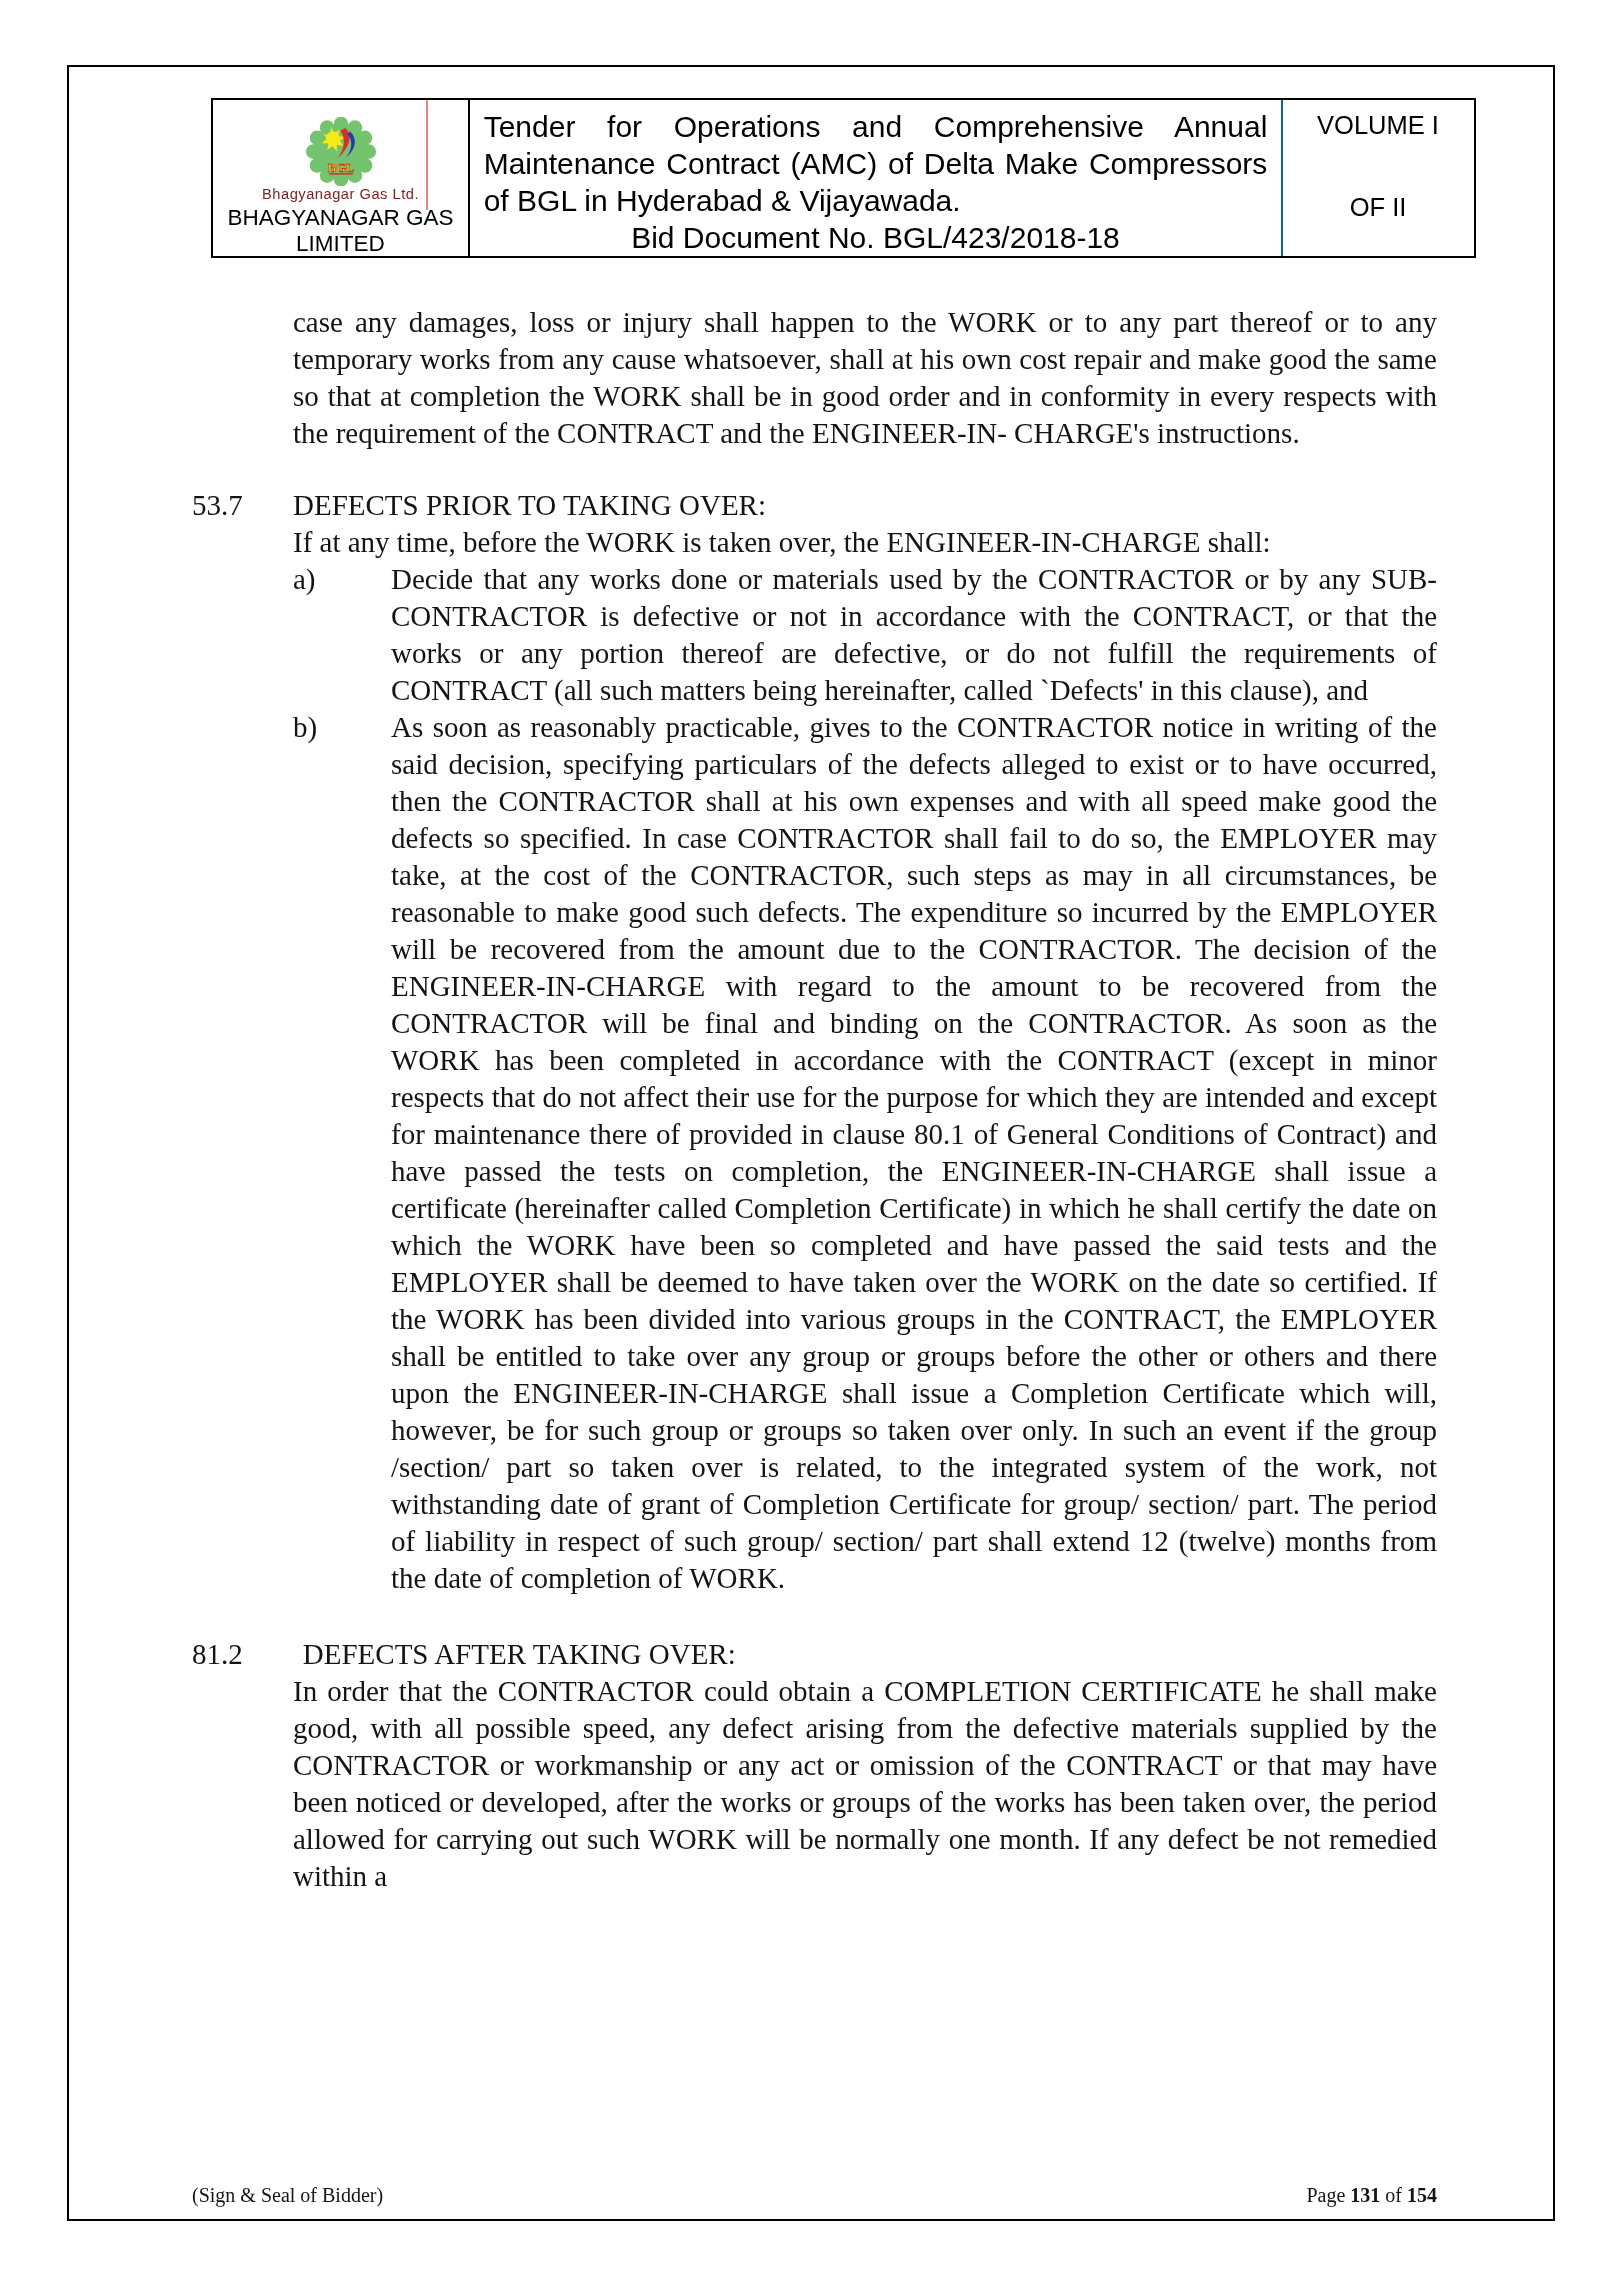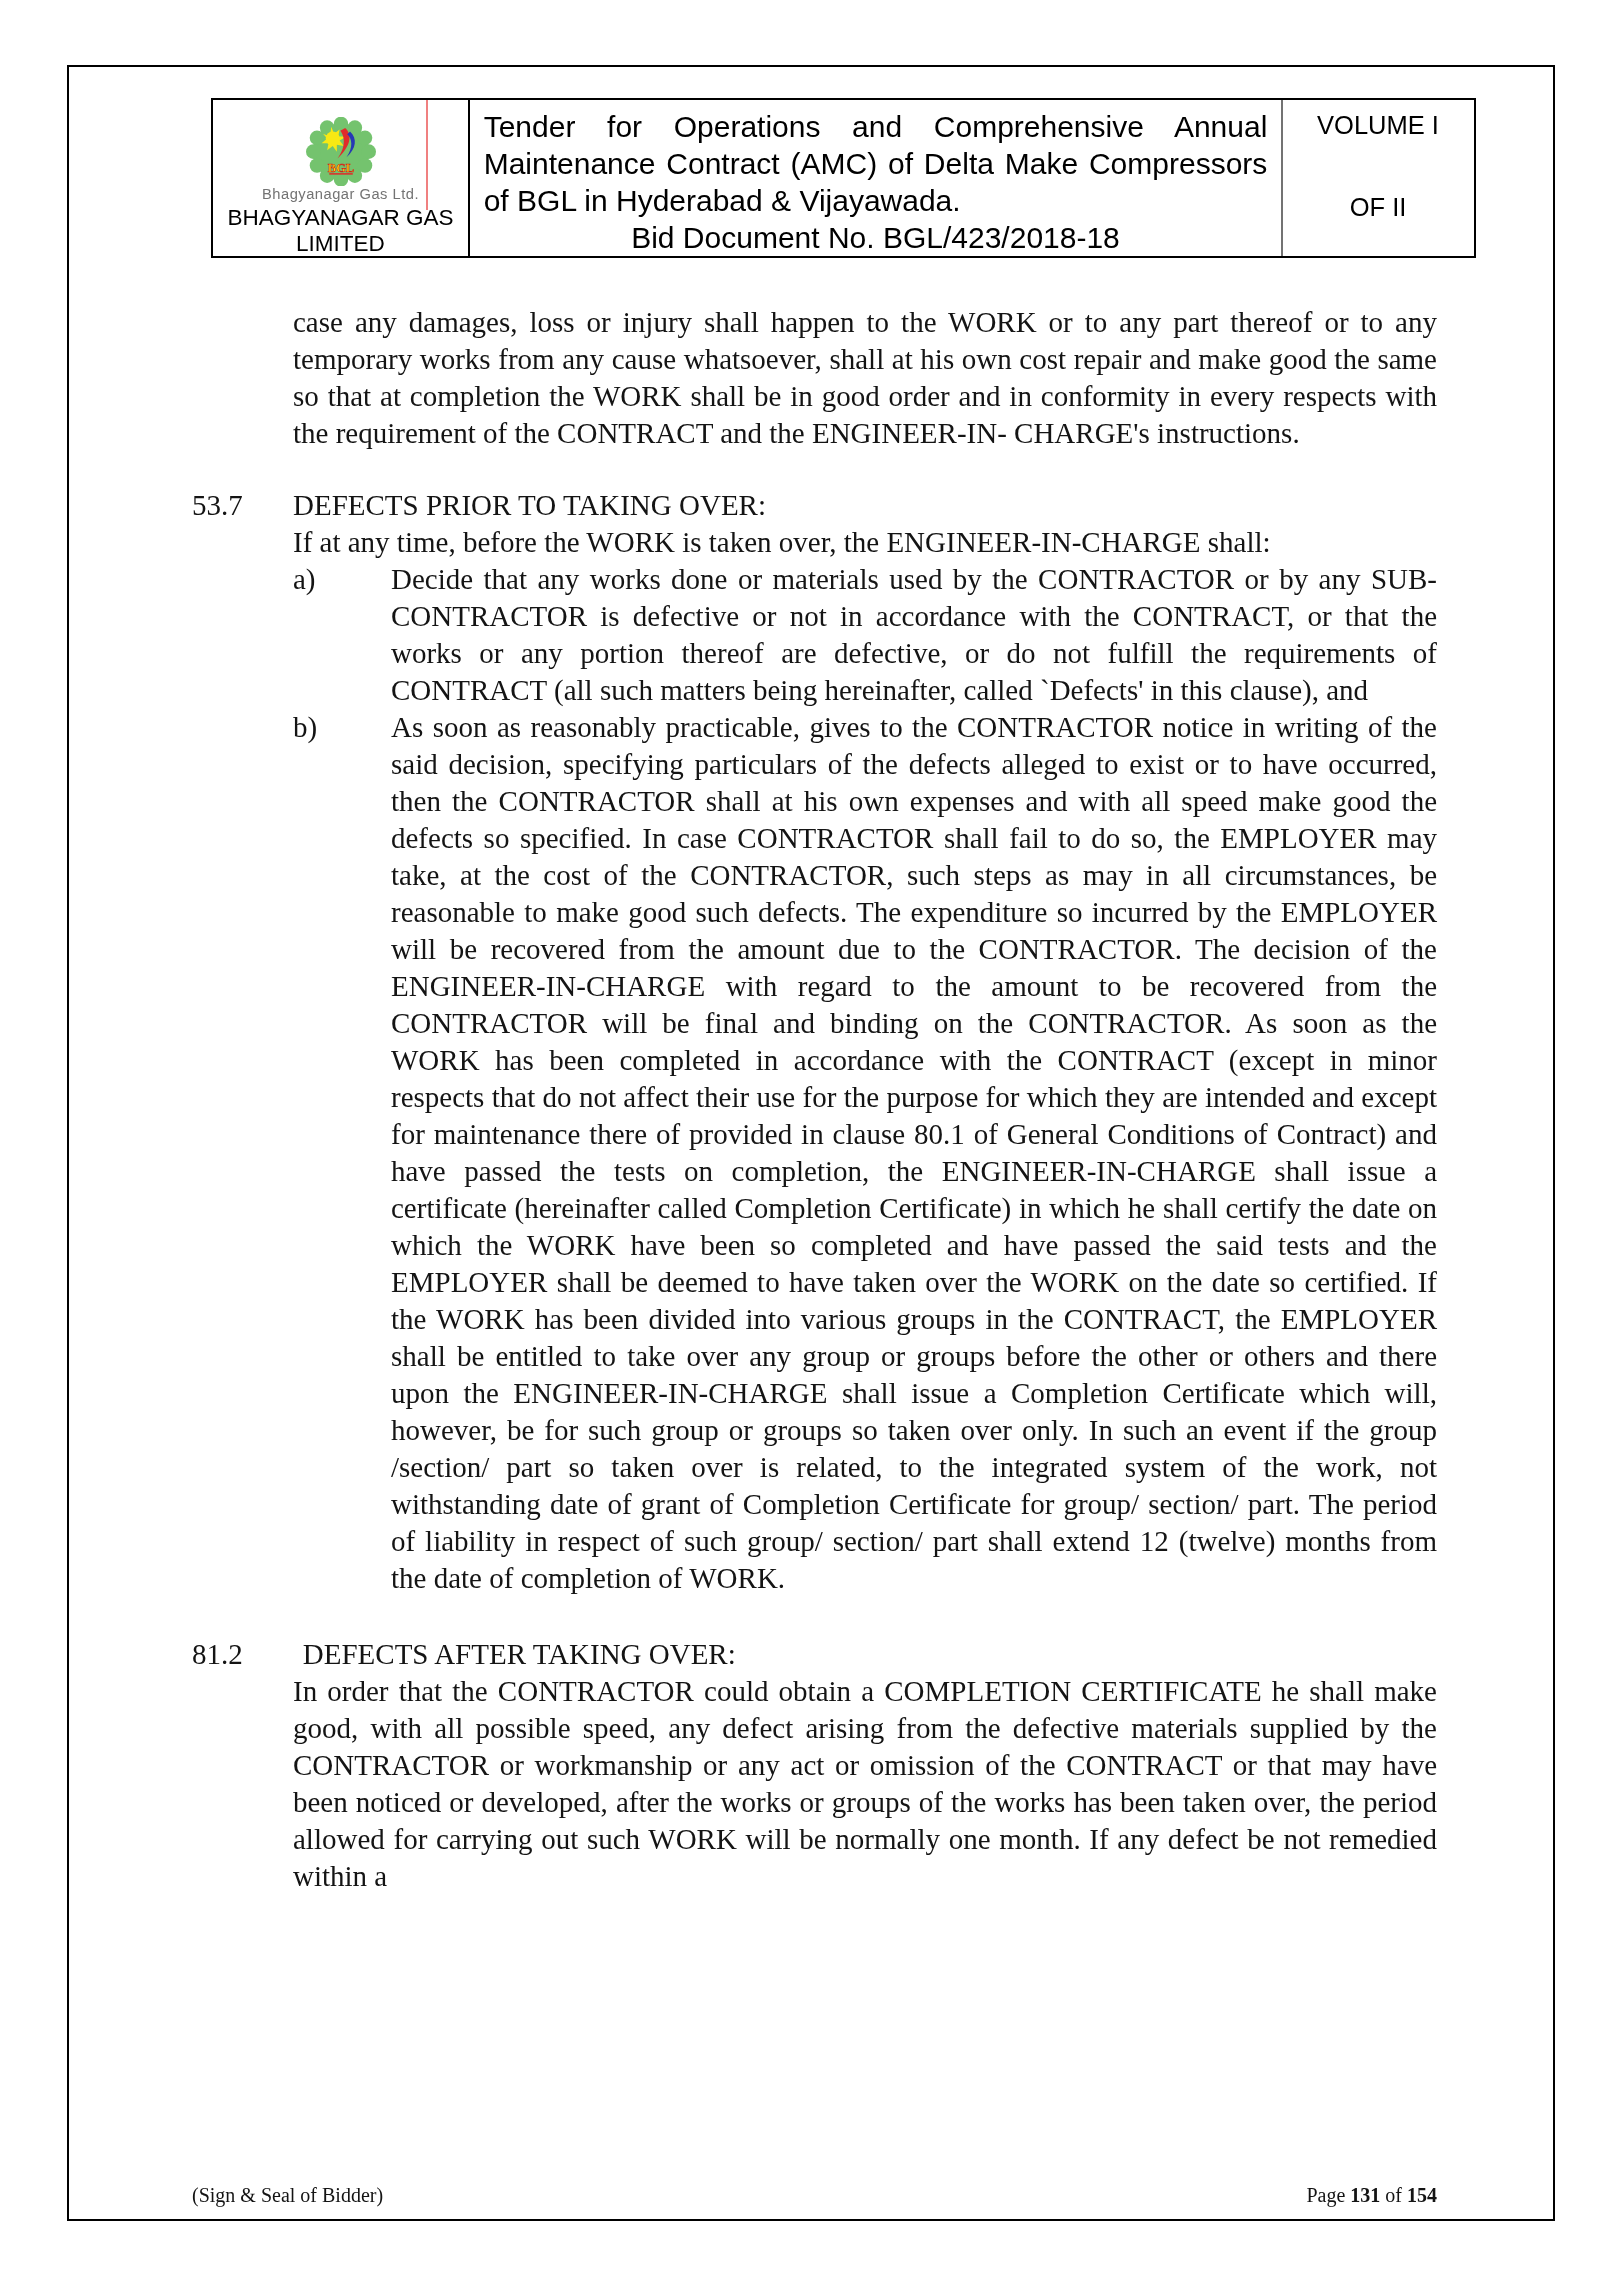--- a/index.html
+++ b/index.html
@@ -32,30 +32,30 @@
     position:relative;
     display:flex;flex-direction:column;align-items:center;justify-content:flex-start;
     padding-top:17px;
   }
   .red-line{
     position:absolute;top:0;left:213px;width:2px;height:110px;
     background:#f08080;
   }
   .badge{width:86px;height:86px;display:block;}
   .logo-caption{
-    font-size:14.7px;line-height:16.7px;color:#737373;
+    font-size:14.7px;line-height:16.7px;color:#7f1d1d;
     letter-spacing:0.5px;
   }
   .company{
     margin-top:2px;
     font-size:22.5px;line-height:25.5px;color:#000000;
     text-align:center;
   }
   .title-cell{
-    width:813px;border-right:2px solid #737373;
+    width:813px;border-right:2px solid #0369a1;
     padding:7.8px 13.7px 0 13.7px;
     font-size:30px;line-height:37px;color:#000;
   }
   .title-just{text-align:justify;}
   .title-center{text-align:center;}
   .volume-cell{
     width:190px;
     display:flex;flex-direction:column;align-items:center;justify-content:center;
     font-size:25.5px;line-height:38px;color:#000;
     padding-bottom:23.5px;

